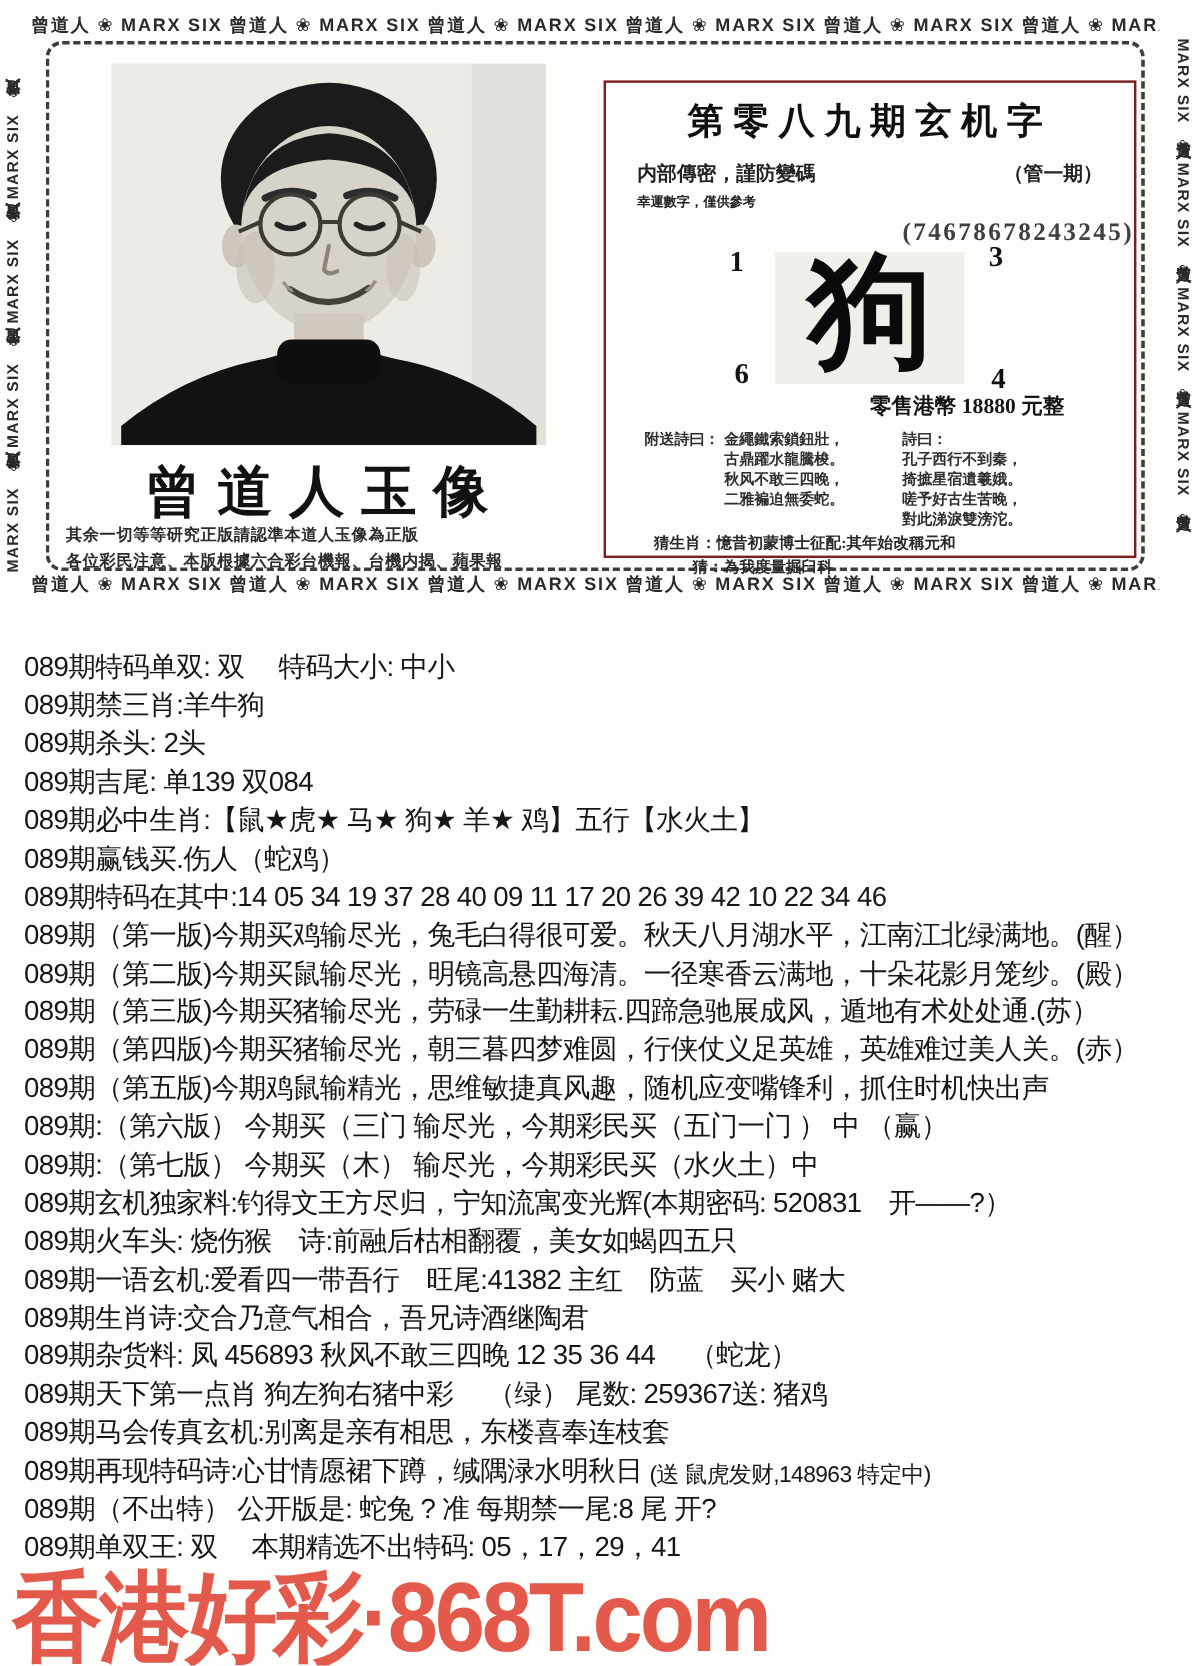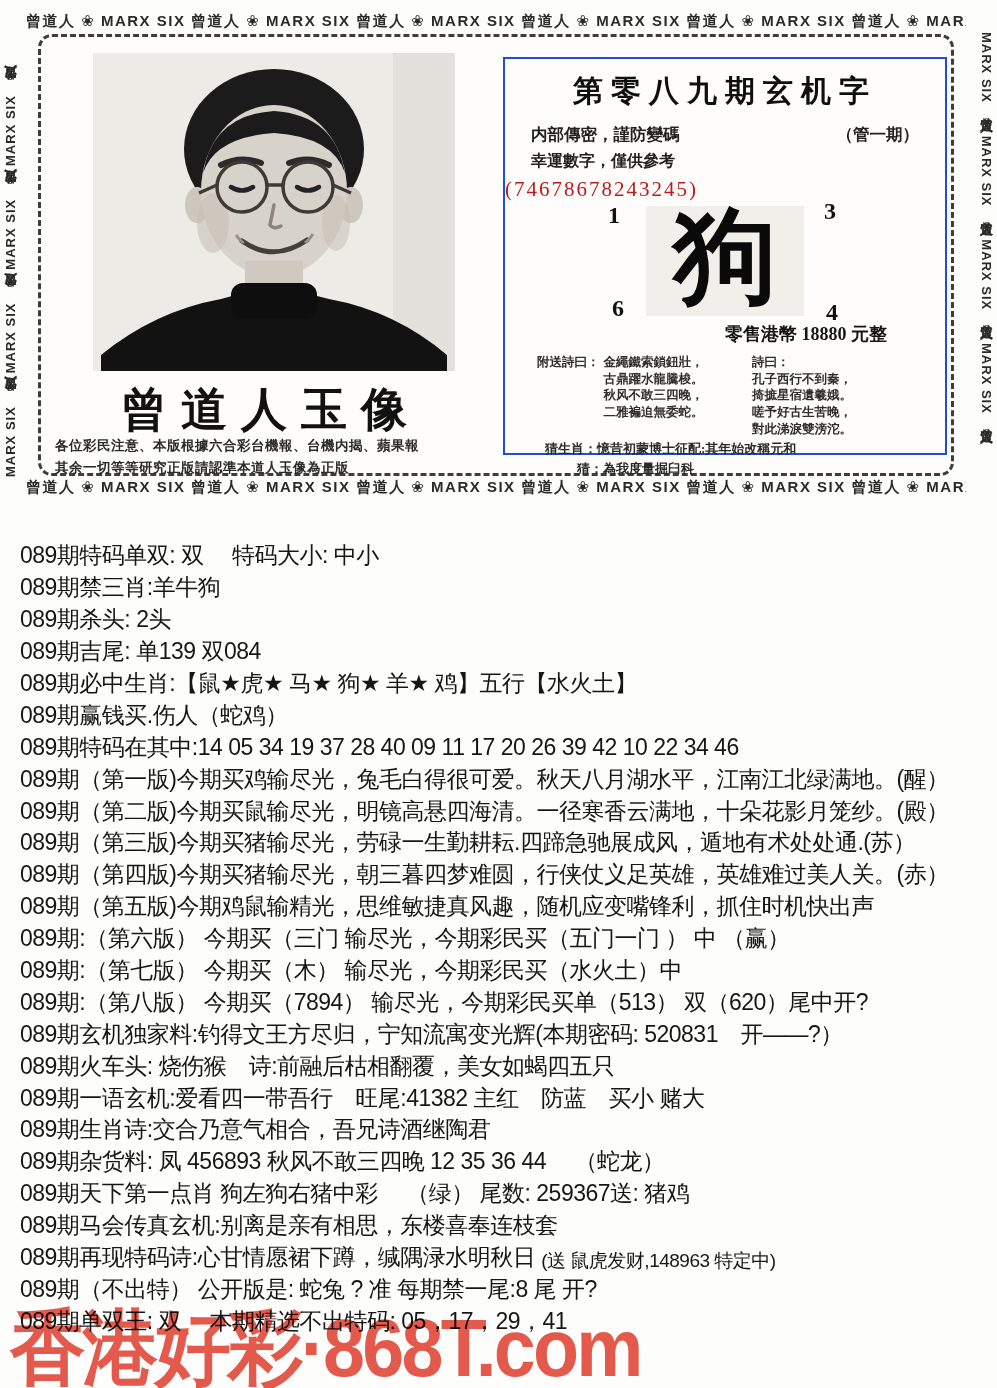--- a/index.html
+++ b/index.html
@@ -30,28 +30,28 @@
     font-family:Liberation Mono, monospace;
     font-size:46px;font-weight:700;letter-spacing:14px;color:#111;
   }
   .photo-note{
     position:absolute;left:14px;top:398px;width:438px;
     font-family:"Liberation Serif","DejaVu Serif",serif;
     font-size:13.5px;font-weight:600;line-height:1.65;color:#2b2b2b;letter-spacing:.5px;
   }
   
   .mbox{
-    position:absolute;left:462px;top:20px;width:440px;height:394px;
-    border:2px solid #1d4ed8;background:#fefdfb;
+    position:absolute;left:462px;top:30px;width:440px;height:394px;
+    border:2px solid #7f1d1d;background:#fefdfb;
     font-family:"Liberation Serif","DejaVu Serif",serif;
   }
   .mtitle{margin-top:12px;text-align:center;font-size:30px;font-weight:700;letter-spacing:8px;color:#0f0f0f;}
   .mrow{display:flex;justify-content:space-between;padding:0 26px;margin-top:12px;font-size:16.5px;font-weight:700;color:#222;}
-  .mlucky{padding:0 26px;margin-top:5px;font-size:16px;font-weight:700;color:#222;}
-  .mcode{margin-top:5px;text-align:left;font-size:21px;font-weight:400;letter-spacing:2px;color:#b91c1c;}
+  .mlucky{padding:0 26px;margin-top:5px;font-size:11px;font-weight:700;color:#222;}
+  .mcode{margin-top:5px;text-align:right;font-size:21px;font-weight:700;letter-spacing:2px;color:#404040;}
   .zarea{position:relative;width:250px;height:114px;margin:2px auto 0;}
   .zbg{position:absolute;left:46px;top:2px;width:158px;height:110px;background:#f1efe9;}
   .zchar{
     position:absolute;left:50%;top:50%;transform:translate(-50%,-54%);
     font-size:104px;font-weight:900;line-height:1;color:#0a0a0a;
   }
   .zn{position:absolute;font-size:24px;font-weight:700;color:#111;}
   .zn.tl{left:8px;top:-2px;}  .zn.tr{right:14px;top:-6px;}
   .zn.bl{left:12px;bottom:-4px;} .zn.br{right:12px;bottom:-8px;}
   .mprice{margin-top:4px;text-align:right;padding-right:58px;font-size:18px;font-weight:700;color:#151515;}
@@ -122,22 +122,22 @@
 
         <rect x="152" y="208" width="58" height="40" fill="#cfc9bf"></rect>
 
         <path d="M8 318 L8 302 Q62 258 128 246 L150 240 L212 240 L236 246 Q302 258 354 302 L354 318 Z" fill="#121212"></path>
         <rect x="138" y="230" width="86" height="36" rx="12" fill="#0e0e0e"></rect>
       </svg>
     </div>
 
     <div class="photo-caption">曾道人玉像</div>
     <div class="photo-note">
+      <div>其余一切等等研究正版請認準本道人玉像為正版</div>
       <div>各位彩民注意、本版根據六合彩台機報、台機内揭、蘋果報</div>
-      <div>其余一切等等研究正版請認準本道人玉像為正版</div>
     </div>
 
     <div class="mbox">
       <div class="mtitle">第零八九期玄机字</div>
       <div class="mrow">
         <span>内部傳密，謹防變碼</span>
         <span>（管一期）</span>
       </div>
       <div class="mlucky">幸運數字，僅供參考</div>
       <div class="mcode">(74678678243245)</div>
@@ -219,23 +219,20 @@
     <div class="bline">
       <span>089期（第五版)今期鸡鼠输精光，思维敏捷真风趣，随机应变嘴锋利，抓住时机快出声</span>
     </div>
     <div class="bline">
       <span>089期:（第六版） 今期买（三门 输尽光，今期彩民买（五门一门 ） 中 （赢）</span>
     </div>
     <div class="bline">
       <span>089期:（第七版） 今期买（木） 输尽光，今期彩民买（水火土）中</span>
     </div>
     <div class="bline">
-      <span>089期:（第八版） 今期买（7894） 输尽光，今期彩民买单（513） 双（620）尾中开?</span>
-    </div>
-    <div class="bline">
       <span>089期玄机独家料:钓得文王方尽归，宁知流寓变光辉(本期密码: 520831　开——?）</span>
     </div>
     <div class="bline">
       <span>089期火车头: 烧伤猴　诗:前融后枯相翻覆，美女如蝎四五只</span>
     </div>
     <div class="bline">
       <span>089期一语玄机:爱看四一带吾行　旺尾:41382 主红　防蓝　买小 赌大</span>
     </div>
     <div class="bline">
       <span>089期生肖诗:交合乃意气相合，吾兄诗酒继陶君</span>

